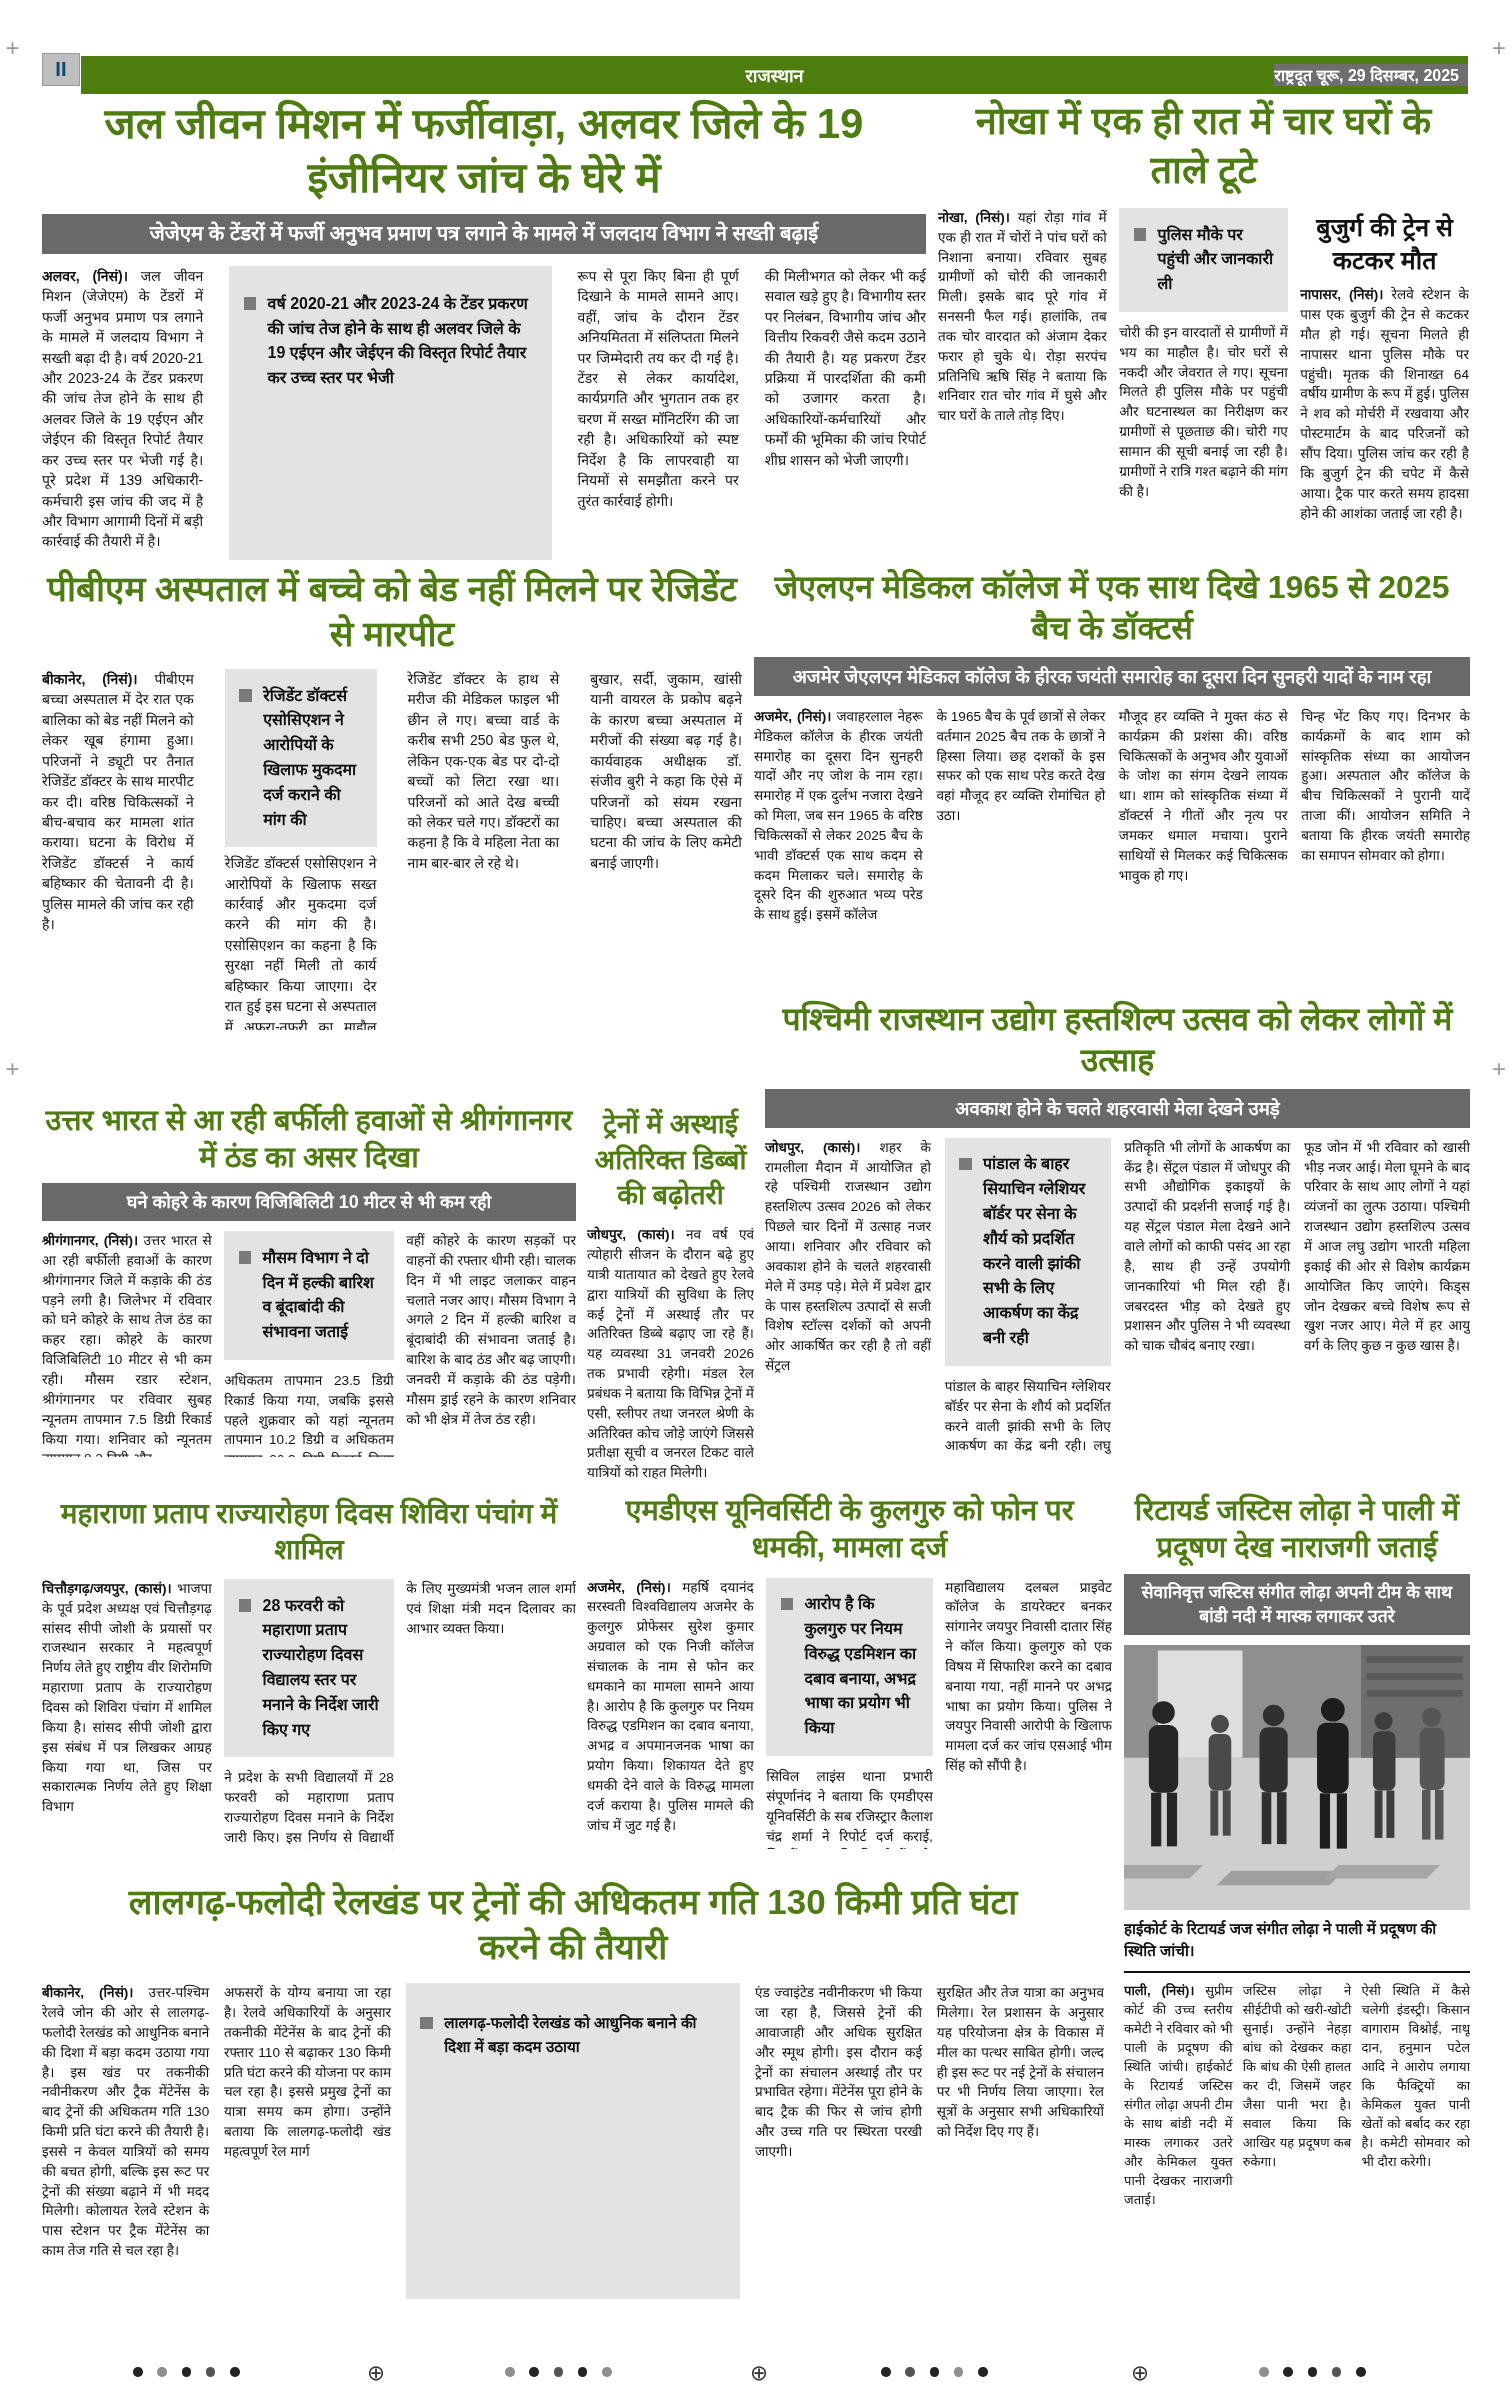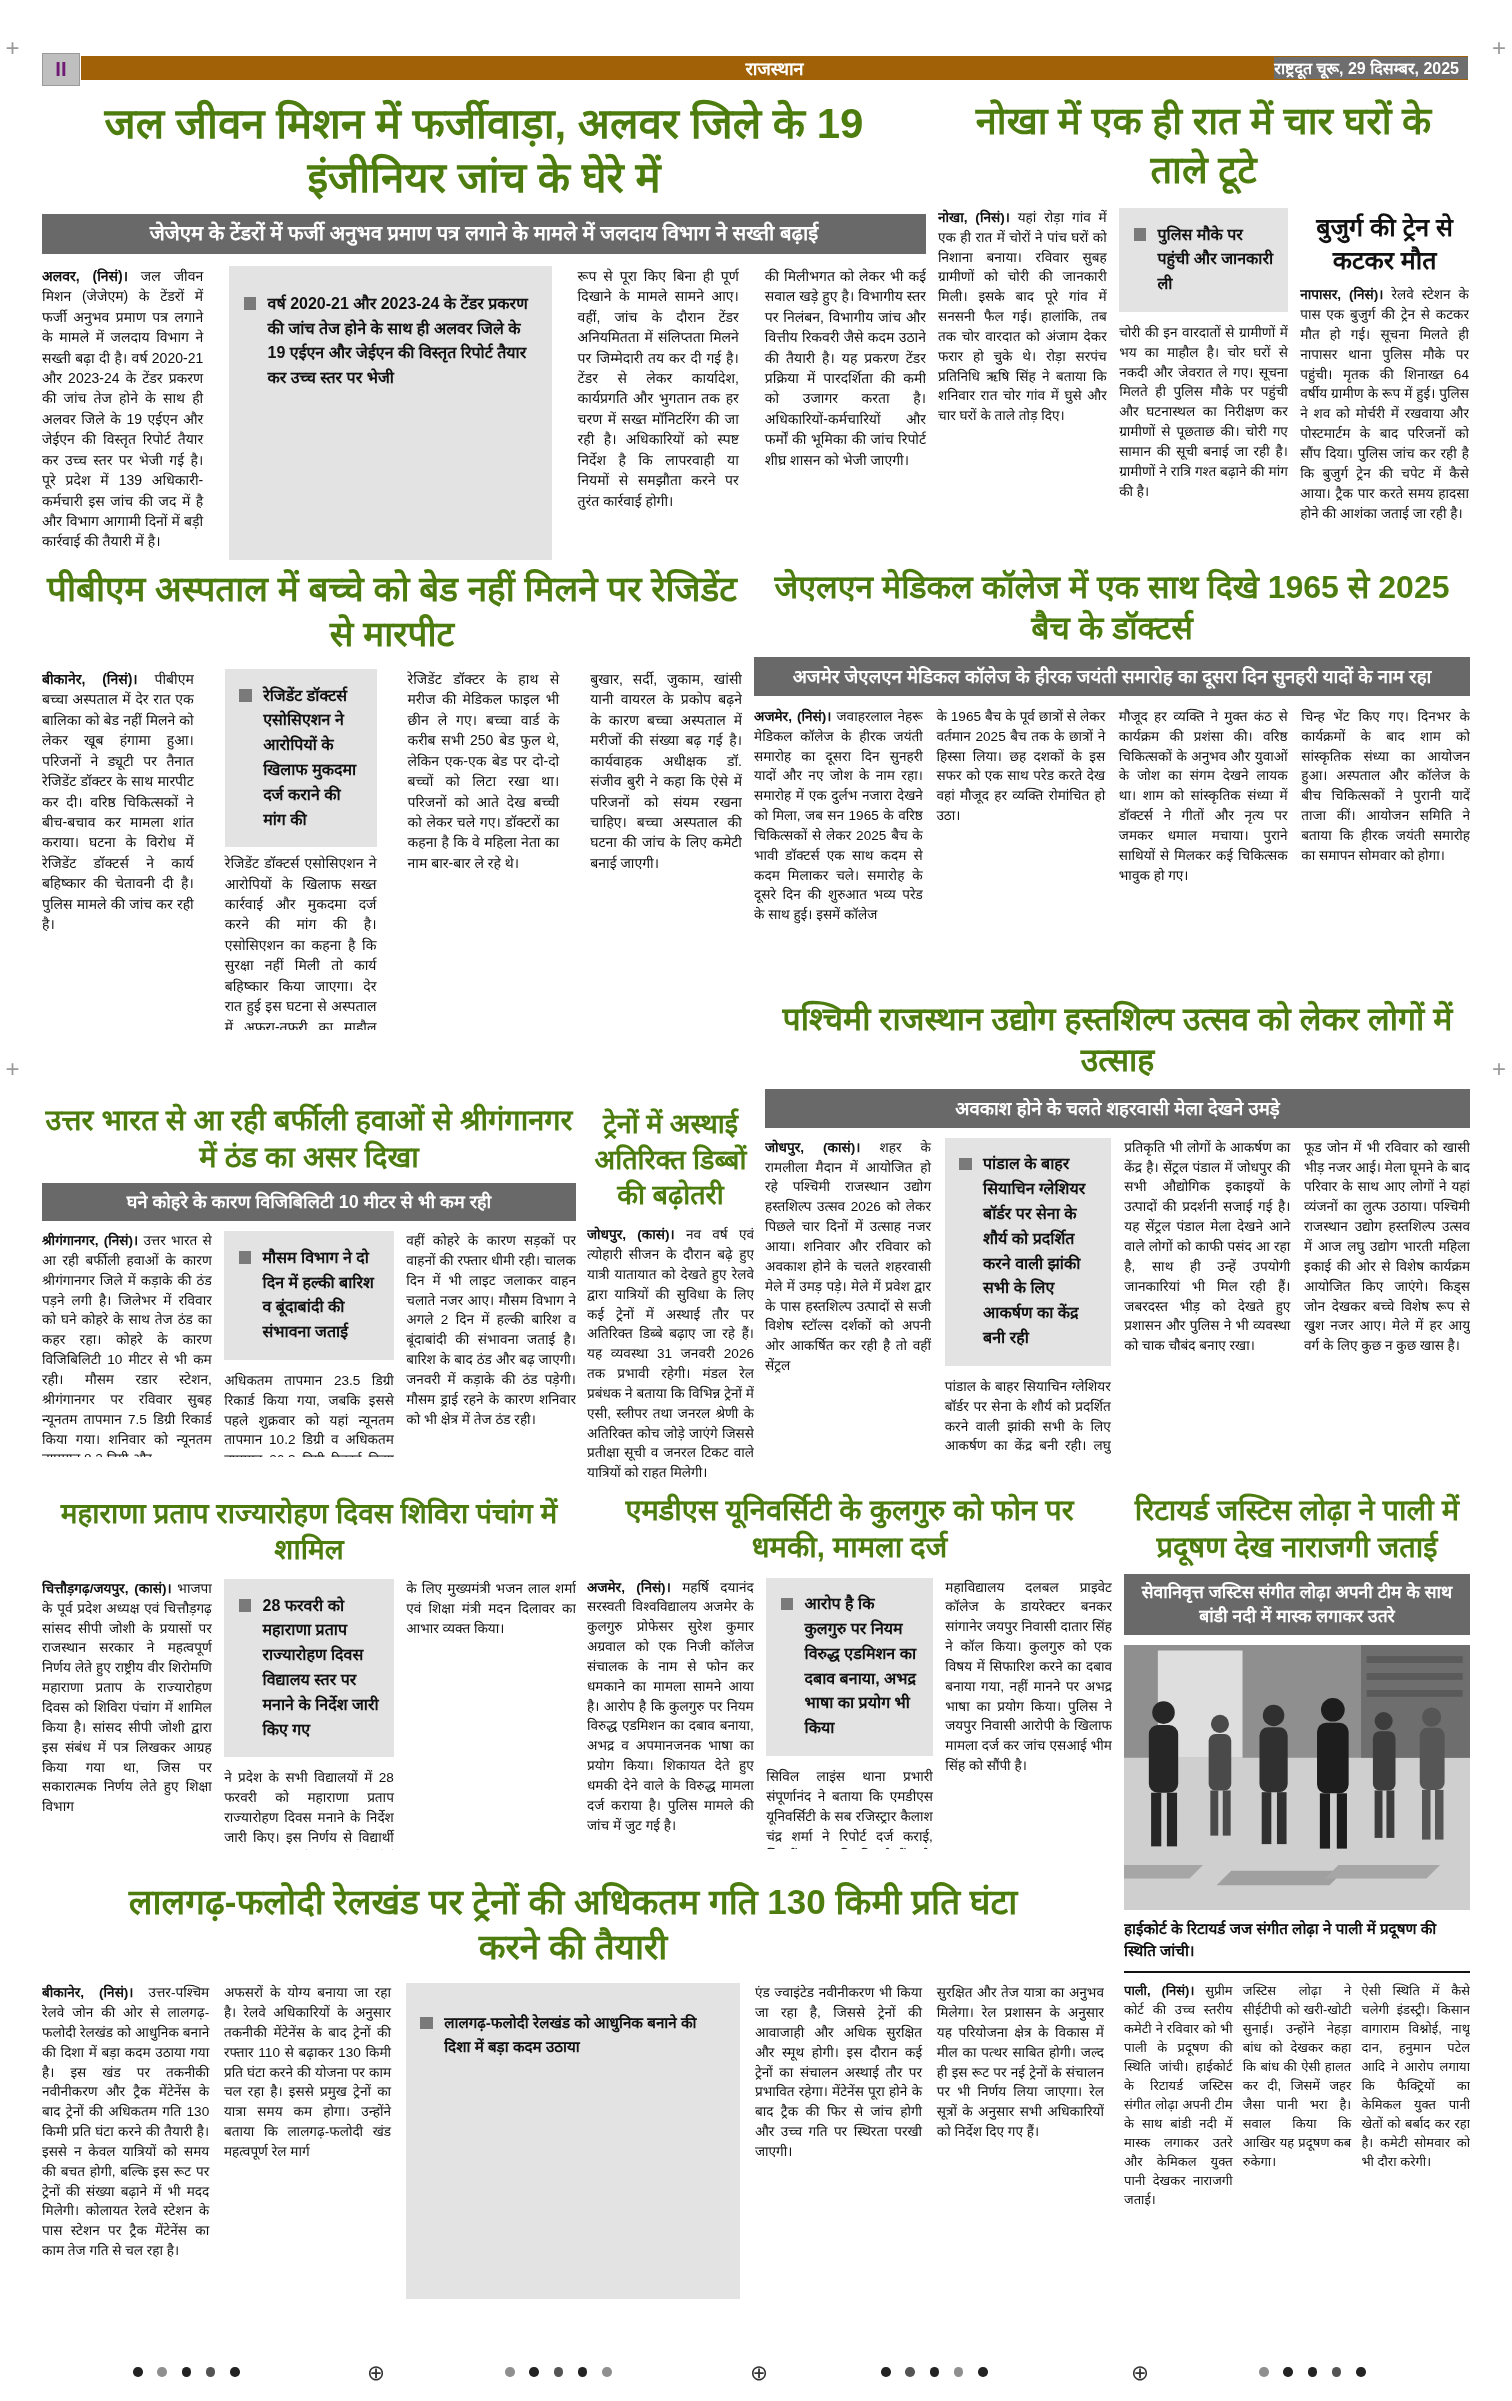--- a/index.html
+++ b/index.html
@@ -4,22 +4,22 @@
 <style>
   html,body{margin:0;padding:0;}
   body{
     width:1512px;height:2401px;position:relative;background:#ffffff;
     font-family:"Liberation Sans","DejaVu Sans",sans-serif;color:#111;
     overflow:hidden;
   }
   
   .pagenum{position:absolute;left:42px;top:53px;width:36px;height:30.5px;background:#bfbfbf;
     border:0.6px solid #9a9a9a;display:flex;align-items:center;justify-content:center;
-    font-size:20.3px;font-weight:700;color:#701a75;}
-  .hdrbar{position:absolute;left:81px;top:56px;width:1387px;height:24px;background:#a16207;
+    font-size:20.3px;font-weight:700;color:#0c4a6e;}
+  .hdrbar{position:absolute;left:81px;top:56px;width:1387px;height:38px;background:#4d7c0f;
     display:flex;align-items:center;}
   .hdrbar .section{position:absolute;left:0;right:0;text-align:center;color:#fff;
     font-size:18px;font-weight:700;}
   .hdrbar .edition{margin-left:auto;color:#fff;font-size:16px;font-weight:700;padding-right:9px;
     position:relative;z-index:2;background:#6e6e6e;}
   
   .art{position:absolute;overflow:hidden;}
   .hl{font-weight:700;text-align:center;color:#4d7c0f;line-height:1.28;letter-spacing:0;}
   .kick{background:#696969;color:#ffffff;font-weight:700;text-align:center;padding:6.8px 10.2px;
     line-height:1.35;}

